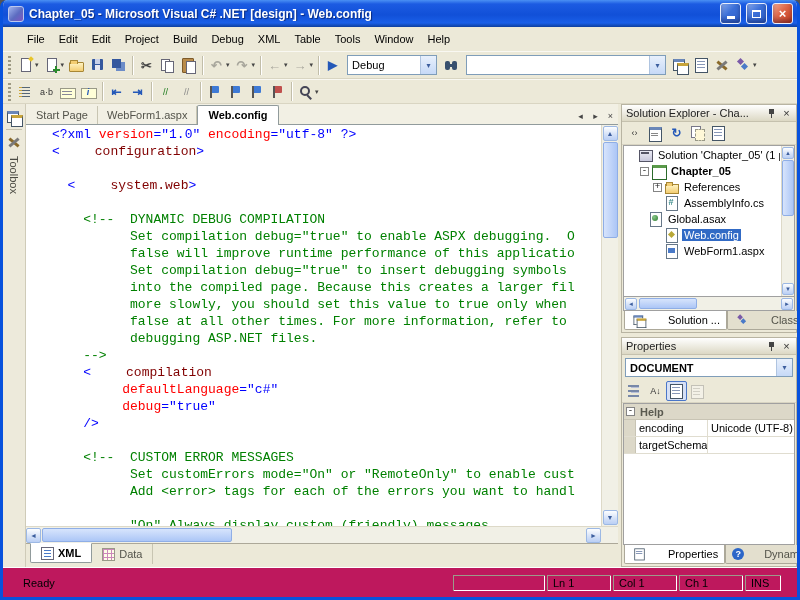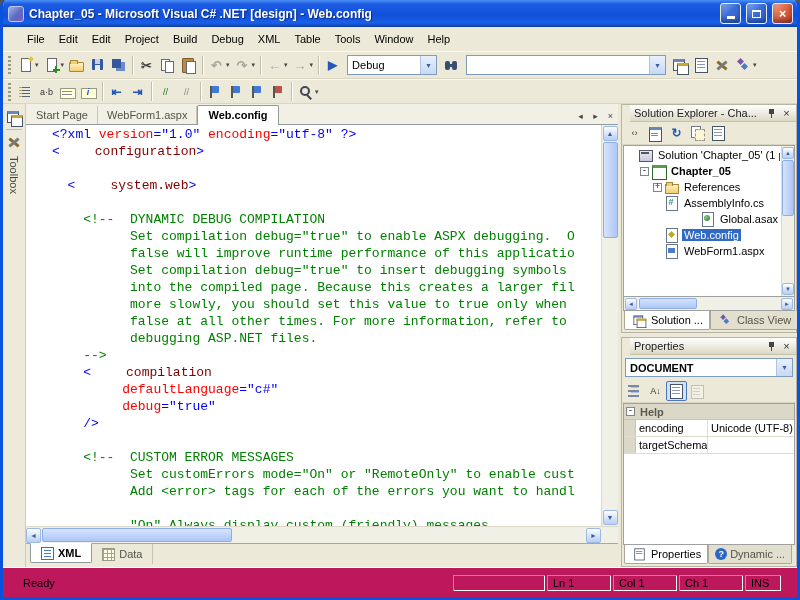--- a/index.html
+++ b/index.html
@@ -127,21 +127,21 @@
   .ic-datatab{width:13px;height:13px;flex:none;background:#FFFDE8;border:1px solid #998;
     background-image:linear-gradient(#C8B 1px,transparent 1px),linear-gradient(90deg,#C8B 1px,transparent 1px);background-size:4px 4px;}
 
   .vsplit{width:3px;flex:none;}
   .right-col{width:176px;flex:none;display:flex;flex-direction:column;}
   .panel{background:#ECE9D8;border:1px solid #B8B4A2;display:flex;flex-direction:column;min-height:0;}
   .solnexp{height:229px;flex:none;}
   .hsplit{height:4px;flex:none;}
   .props{flex:1;}
 
-  .pn-title{height:17px;flex:none;display:flex;align-items:center;background:linear-gradient(180deg,#FFFFFF,#DCD8C4);border-bottom:1px solid #C5C1AE;padding:0 2px 0 4px;font-size:11px;color:#222;margin-left:8px;}
+  .pn-title{height:17px;flex:none;display:flex;align-items:center;background:linear-gradient(180deg,#FFFFFF,#DCD8C4);border-bottom:1px solid #C5C1AE;padding:0 2px 0 4px;font-size:11px;color:#222;}
   .pn-title-text{flex:1;overflow:hidden;white-space:nowrap;}
   .pn-btn{width:15px;height:14px;display:flex;align-items:center;justify-content:center;color:#333;font-size:11px;flex:none;}
   .pin{display:inline-block;width:9px;height:11px;position:relative;}
   .pin::before{content:"";position:absolute;left:2px;top:1px;width:5px;height:5px;background:#444;}
   .pin::after{content:"";position:absolute;left:4px;top:6px;width:1px;height:4px;background:#444;}
 
   .pn-toolbar{height:23px;flex:none;display:flex;align-items:center;padding-left:2px;border-bottom:1px solid #D8D4C2;}
   .pn-toolbar .tb-btn{min-width:20px;height:20px;}
 
   .tree-wrap{flex:1;position:relative;background:#fff;border:1px solid #A0A0A0;margin:0 1px;min-height:0;}
@@ -164,21 +164,21 @@
   .ti-file-config::after{content:"";position:absolute;left:5px;top:4px;width:5px;height:5px;background:#B8A838;transform:rotate(45deg);}
   .ti-file-aspx::after{content:"";position:absolute;left:4px;top:4px;width:7px;height:5px;background:#4A7AC8;}
   .tree-vscroll{position:absolute;right:0;top:0;bottom:0;width:13px;background:#F1F0E6;border-left:1px solid #DDD9C8;display:flex;flex-direction:column;align-items:center;}
   .tree-vscroll .sbtn{width:12px;height:12px;font-size:6px;}
   .tree-vscroll .vthumb{width:12px;height:56px;}
   .tree-hscroll{height:14px;flex:none;margin:0 1px;background:#F1F0E6;border:1px solid #A0A0A0;border-top:0;display:flex;align-items:center;}
   .tree-hscroll .sbtn{width:12px;height:12px;font-size:6px;margin:0 1px;}
   .tree-hscroll .hthumb{width:58px;height:11px;}
 
   .pn-tabs{height:21px;flex:none;display:flex;align-items:flex-start;padding-left:2px;background:#ECE9D8;}
-  .ptab{display:flex;align-items:center;gap:3px;padding:2px 6px;font-size:11px;color:#53534A;border:1px solid #ACA899;border-top:none;background:#E3DFCE;border-radius:0 0 2px 2px;height:19px;white-space:nowrap;}
+  .ptab{display:flex;align-items:center;gap:20px;padding:2px 6px;font-size:11px;color:#53534A;border:1px solid #ACA899;border-top:none;background:#E3DFCE;border-radius:0 0 2px 2px;height:19px;white-space:nowrap;}
   .ptab.active{background:#fff;color:#000;}
   .mini{transform:scale(.8);}
   .help-ic{width:12px;height:12px;border-radius:50%;background:#2C66C8;color:#fff;font-size:9px;font-weight:bold;display:inline-flex;align-items:center;justify-content:center;flex:none;}
 
   .obj-combo{margin:3px;height:19px;}
   .prop-grid{flex:1;background:#fff;border:1px solid #A0A0A0;margin:0 1px;min-height:0;overflow:hidden;}
   .prop-cat{height:16px;background:#DCD8C8;display:flex;align-items:center;gap:3px;padding-left:2px;border-bottom:1px solid #C8C4B4;}
   .cat-label{font-size:11px;font-weight:bold;color:#5A5A50;}
   .prop-row{height:17px;display:flex;align-items:stretch;border-bottom:1px solid #E0DDD0;font-size:11px;}
   .cat-strip{width:12px;flex:none;background:#DCD8C8;border-right:1px solid #C8C4B4;}
@@ -481,21 +481,21 @@
               <div class="tree-row" style="padding-left: 28px;">
                 <span class="exp">+</span>
                 <span class="ti ti-references"></span>
                 <span class="tlabel">References</span>
               </div>
               <div class="tree-row" style="padding-left: 28px;">
                 <span class="exp none"></span>
                 <span class="ti ti-file-cs"></span>
                 <span class="tlabel">AssemblyInfo.cs</span>
               </div>
-              <div class="tree-row" style="padding-left: 20px; justify-content: flex-end;">
+              <div class="tree-row" style="padding-left: 12px;">
                 <span class="exp none"></span>
                 <span class="ti ti-file-asax"></span>
                 <span class="tlabel">Global.asax</span>
               </div>
               <div class="tree-row selected" style="padding-left: 28px;">
                 <span class="exp none"></span>
                 <span class="ti ti-file-config"></span>
                 <span class="tlabel">Web.config</span>
               </div>
               <div class="tree-row" style="padding-left: 28px;">

